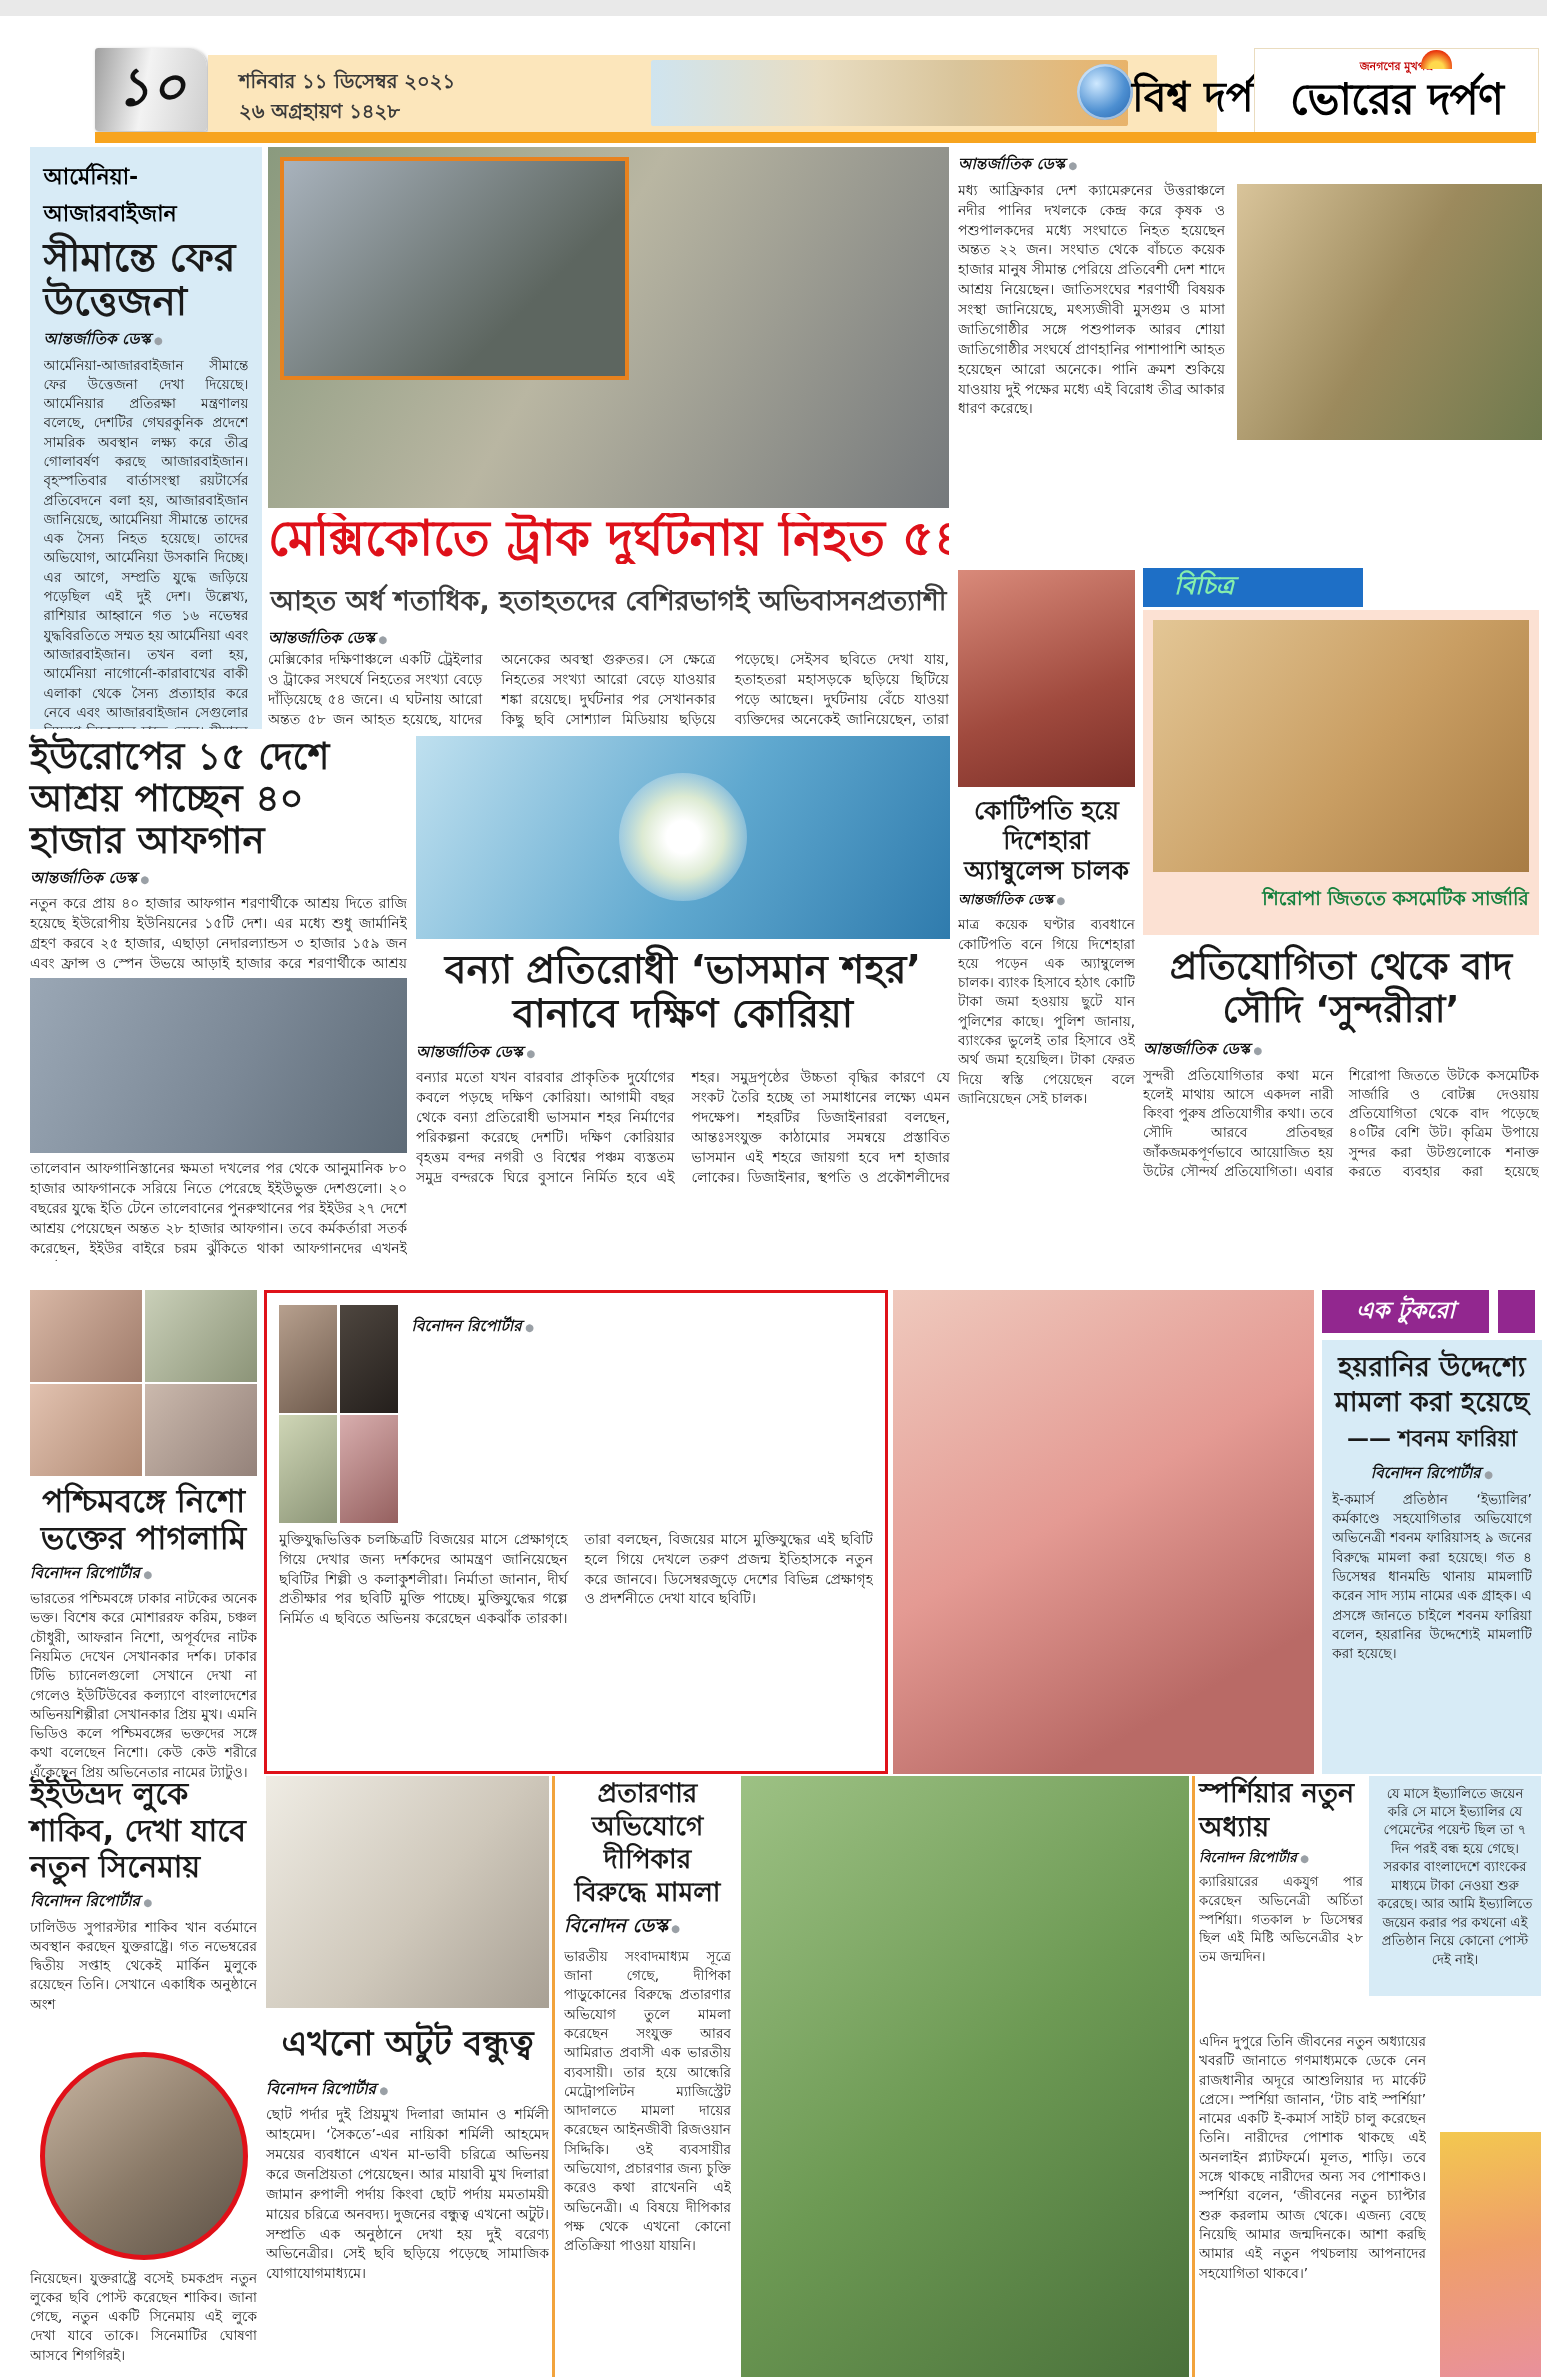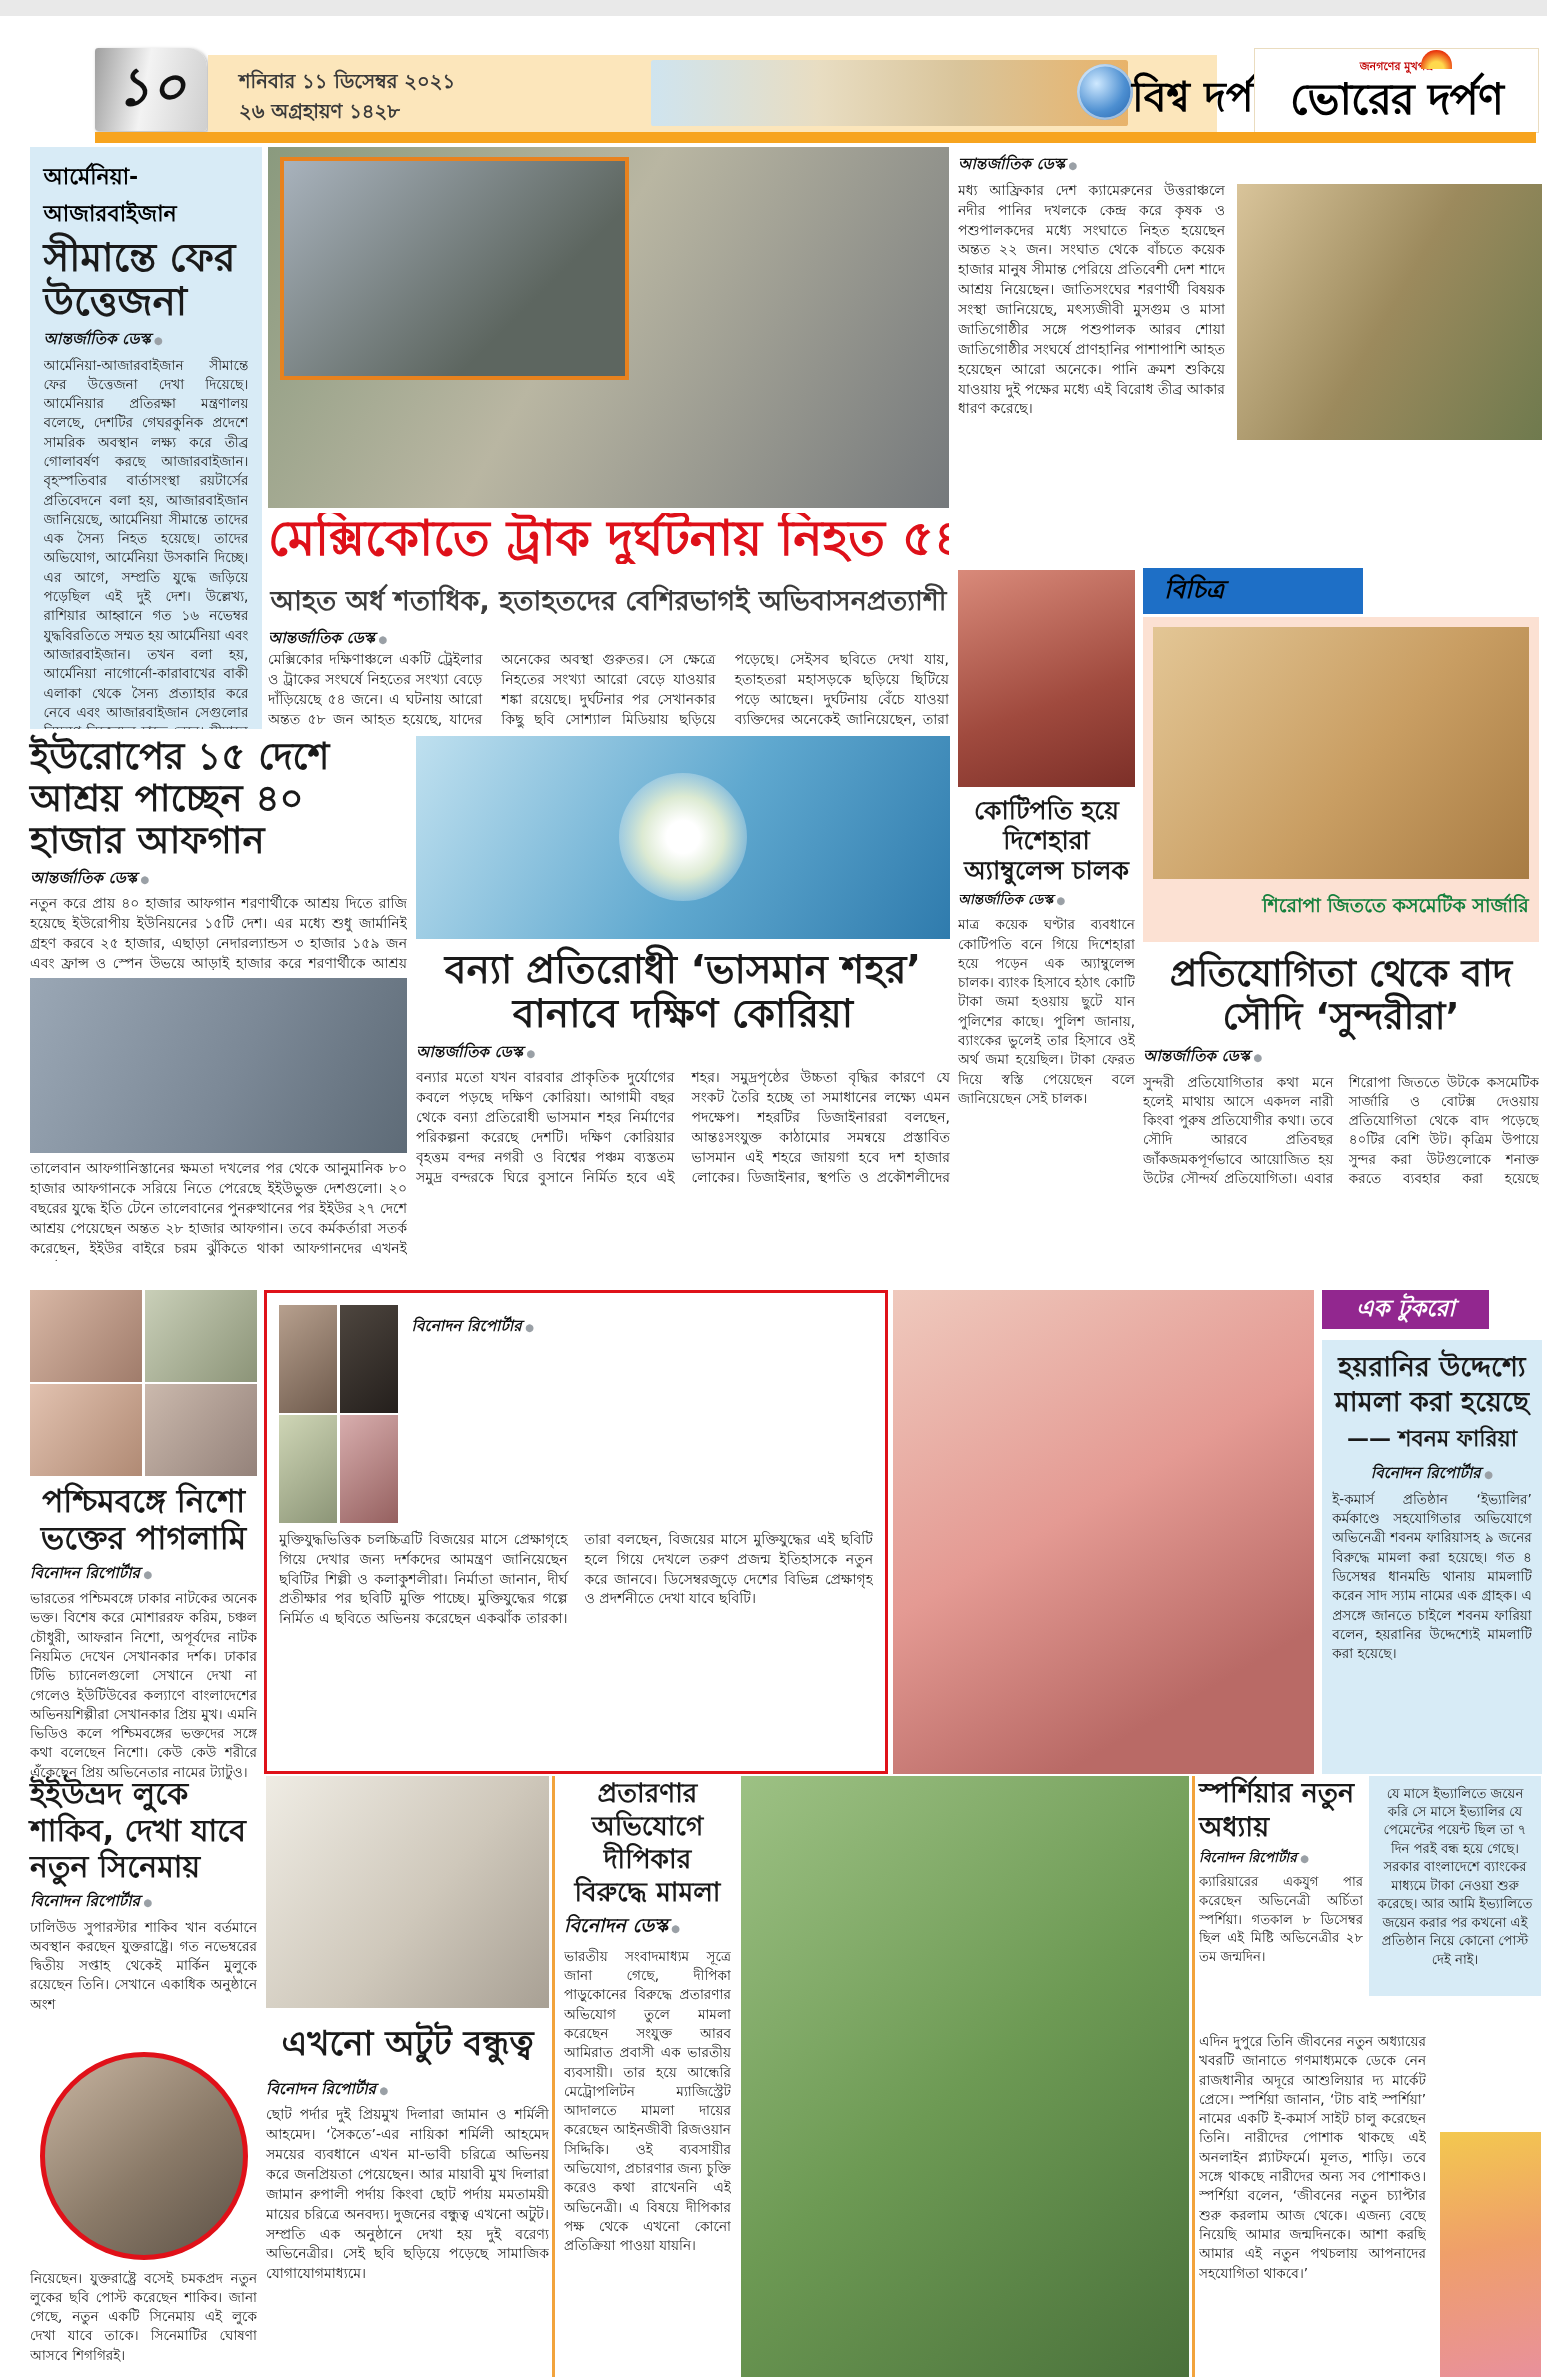--- a/index.html
+++ b/index.html
@@ -42,22 +42,22 @@
   .cameroon{left:958px;top:133px;width:584px;}
   .cam-head{font-size:44px;font-weight:900;text-align:center;line-height:1.12;}
   .cam-photo{float:right;width:305px;height:256px;margin:3.4px 0 5.1px 12px;
              background:linear-gradient(120deg,#d9c49a,#9c8a5d 50%,#6f7a4e);}
   .cam-body{height:279px;}
   .ambulance{left:958px;top:554px;width:177px;}
   .amb-photo{width:100%;height:217px;background:linear-gradient(160deg,#d98a7a,#a04a3e 60%,#7c2f28);}
   .amb-head{font-size:25px;font-weight:900;text-align:center;line-height:1.2;margin:8.5px 0 1.7px 0;}
   .amb-body{height:281px;font-size:13.6px;}
   .bichitra{left:1143px;top:552px;width:396px;}
-  .bic-bar{width:220px;height:46px;background:#1e6fc6;color:#000000;font-size:25px;font-weight:900;font-style:italic;
-           display:flex;align-items:center;padding-left:21px;box-sizing:border-box;}
+  .bic-bar{width:220px;height:39px;background:#1e6fc6;color:#86efac;font-size:25px;font-weight:900;font-style:italic;
+           display:flex;align-items:center;padding-left:31px;box-sizing:border-box;}
   .bic-box{background:#fce1d3;margin-top:2.6px;padding:10.2px;box-sizing:border-box;height:325px;}
   .camel-photo{width:100%;height:252px;background:linear-gradient(130deg,#e3c695,#c99e63 55%,#a87c44);}
   .bic-kicker{font-size:19px;font-weight:bold;text-align:right;margin-top:12px;color:#15803d;}
   .saudi-head{font-size:37px;font-weight:900;text-align:center;line-height:1.18;margin-top:10.2px;}
   .saudi-byline{margin-top:5.1px;}
   .saudi-body{column-count:2;column-gap:15.3px;height:128px;font-size:13.6px;}
   .afghan{left:30px;top:720px;width:377px;}
   .afg-head{font-size:37px;font-weight:900;line-height:1.14;}
   .afg-body1{height:78px;}
   .afg-photo{width:100%;height:175px;margin:6px 0;background:linear-gradient(115deg,#9aa7b5,#7b8896 55%,#5e6b77);}
@@ -94,21 +94,21 @@
   .vc-collage{width:119px;height:218px;flex:0 0 119px;display:grid;grid-template-columns:1fr 1fr;gap:2.6px;}
   .vc-collage div{background:linear-gradient(140deg,#b7a08e,#6e5a4c);}
   .vc-collage div:nth-child(2){background:linear-gradient(140deg,#4e463f,#241f1c);}
   .vc-collage div:nth-child(3){background:linear-gradient(140deg,#cfd6b6,#8c9577);}
   .vc-collage div:nth-child(4){background:linear-gradient(140deg,#d8aeae,#95605f);}
   .bijoy-head{font-size:38px;font-weight:900;color:#df1119;line-height:1.3;padding-top:12px;}
   .bijoy-byline{margin-top:8.5px;}
   .bijoy-body{column-count:2;column-gap:17px;margin-top:6.8px;height:218px;}
   .pink-photo{left:893px;top:1274px;width:421px;height:484px;
               background:linear-gradient(150deg,#efc9bd,#e49a93 45%,#b96a66 80%);}
-  .ektukro{left:1322px;top:1274px;width:220px;height:43px;display:flex;gap:8.5px;flex-direction:column;}
+  .ektukro{left:1322px;top:1274px;width:220px;height:43px;display:flex;gap:8.5px;}
   .ektukro-bar{width:167px;height:43px;background:#92278f;color:#fff;font-size:23px;font-weight:900;font-style:italic;
                display:flex;align-items:center;justify-content:center;}
   .ektukro-square{width:37px;height:43px;background:#92278f;}
   .faria-box{left:1322px;top:1324px;width:220px;height:434px;background:#d7ebf6;padding:10.2px;box-sizing:border-box;overflow:hidden;}
   .faria-h{font-size:27px;font-weight:700;text-align:center;line-height:1.28;}
   .faria-attr{font-size:22px;font-weight:800;text-align:center;margin-top:1.7px;}
   .faria-byline{text-align:center;}
   .faria-body{font-size:13.6px;}
   
   .vrule{width:2.6px;height:615px;background:#f2a33c;}

